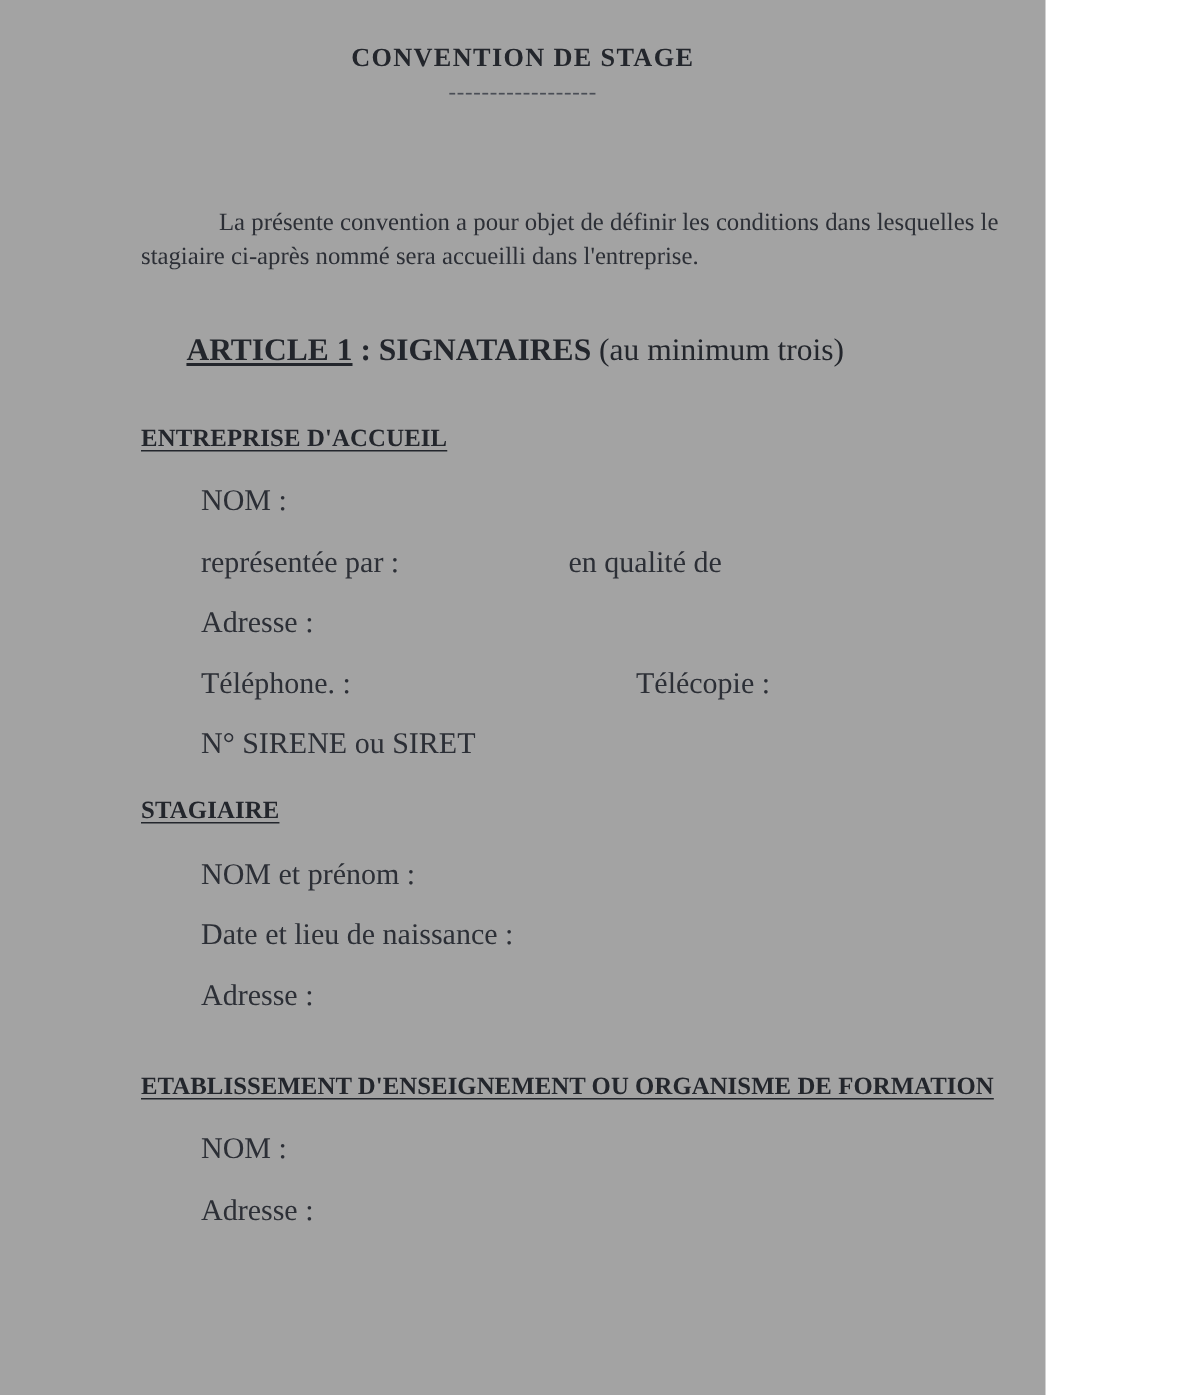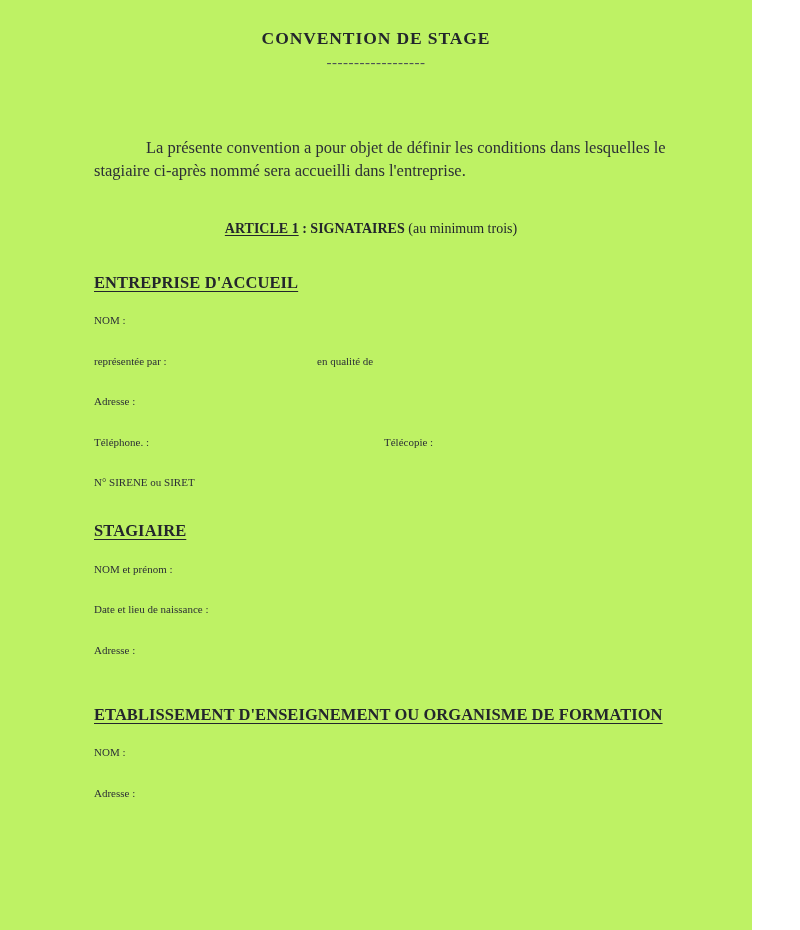--- a/index.html
+++ b/index.html
@@ -12,23 +12,23 @@
     height: 930px;
     position: relative;
     overflow: hidden;
     font-family: "Liberation Serif", "DejaVu Serif", serif;
     color: #2c2f36;
     -webkit-font-smoothing: antialiased;
   }
 
   .page {
     position: relative;
-    width: 752px;
+    width: 697px;
     height: 930px;
-    background: #bef264;
+    background: #a3a3a3;
     box-sizing: border-box;
   }
 
   
   .title-block {
     text-align: center;
     padding-top: 28px;
   }
   .doc-title {
     font-size: 17.5px;
@@ -57,21 +57,21 @@
     font-size: 16.5px;
     line-height: 1.42;
     text-indent: 52px;
     color: #2c2f36;
     width: 572px;
   }
 
   .article-line {
     margin-top: 38px;
     text-align: center;
-    font-size: 14px;
+    font-size: 21px;
     color: #23262c;
     padding-right: 10px;
   }
   .article-num {
     font-weight: bold;
     text-decoration: underline;
     text-underline-offset: 2px;
   }
   .article-name {
     font-weight: bold;
@@ -91,37 +91,38 @@
   }
   .section-head.h-entreprise { margin-top: 36px; }
   .section-head.h-stagiaire  { margin-top: 26px; }
   .section-head.h-etablissement {
     margin-top: 42px;
     letter-spacing: 0.05px;
     text-decoration: underline;
   }
 
   .field-row {
-    font-size: 11px;
+    font-size: 20px;
     line-height: 1;
     color: #2c2f36;
     margin-top: 22.5px;
     position: relative;
     height: 18px;
     white-space: nowrap;
+    margin-left: 40px;
   }
   .field-row .label {
     display: inline-block;
   }
   .field-row .tabbed {
     position: absolute;
     top: 0;
   }
   
-  .tab-qualite-entreprise { left: 223px; }
+  .tab-qualite-entreprise { left: 245px; }
   .tab-qualite-etab       { left: 334px; }
   .tab-telecopie          { left: 290px; }
 </style>
 </head>
 <body>
 
 <div class="page">
 
   <div class="title-block">
     <div class="doc-title">CONVENTION DE STAGE</div>

